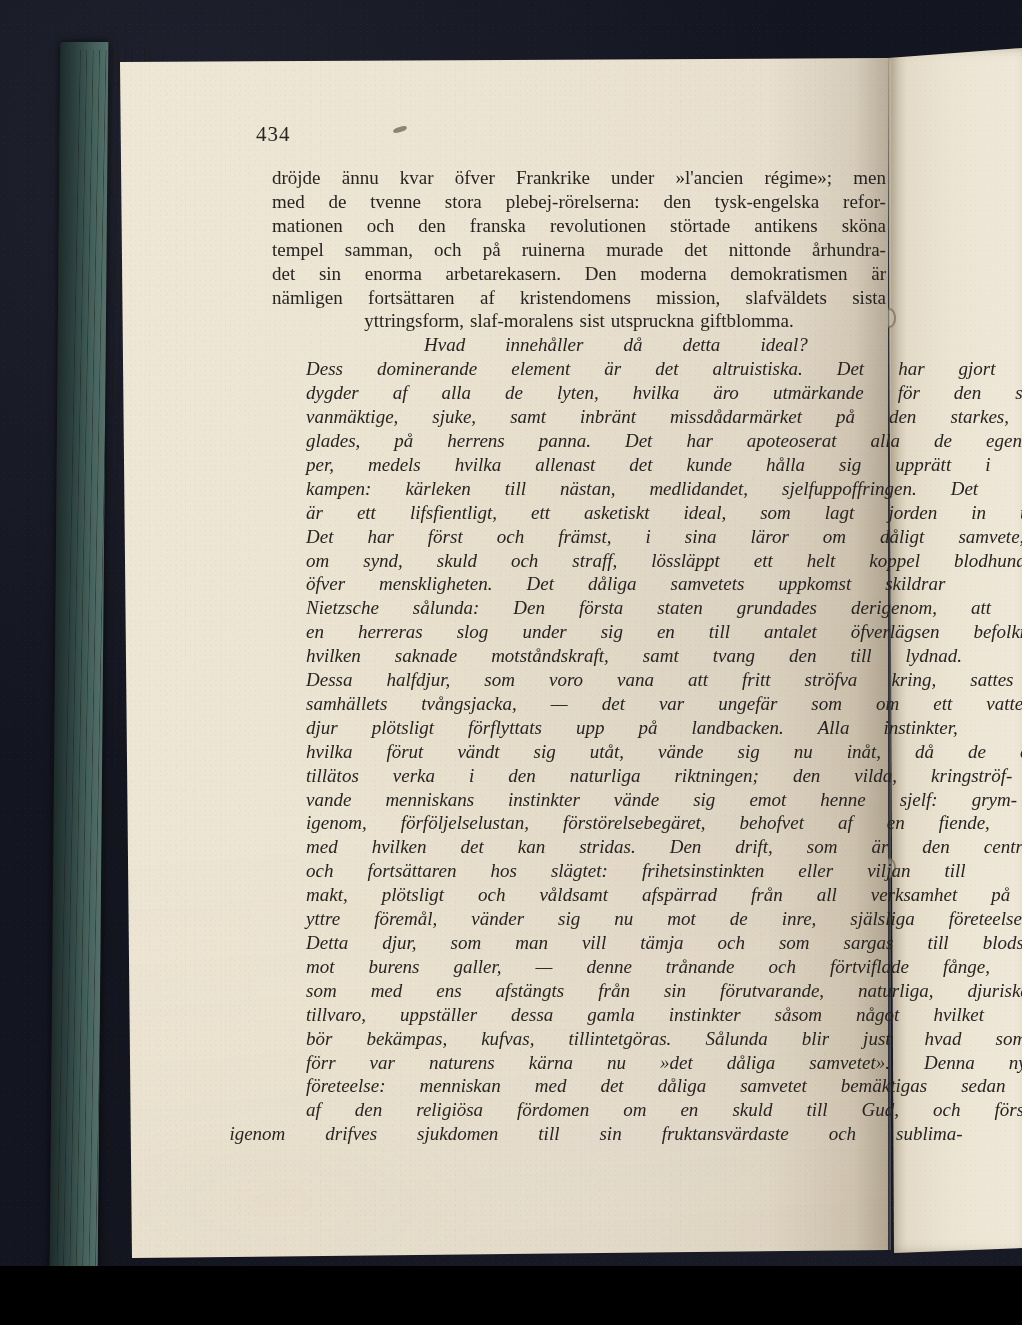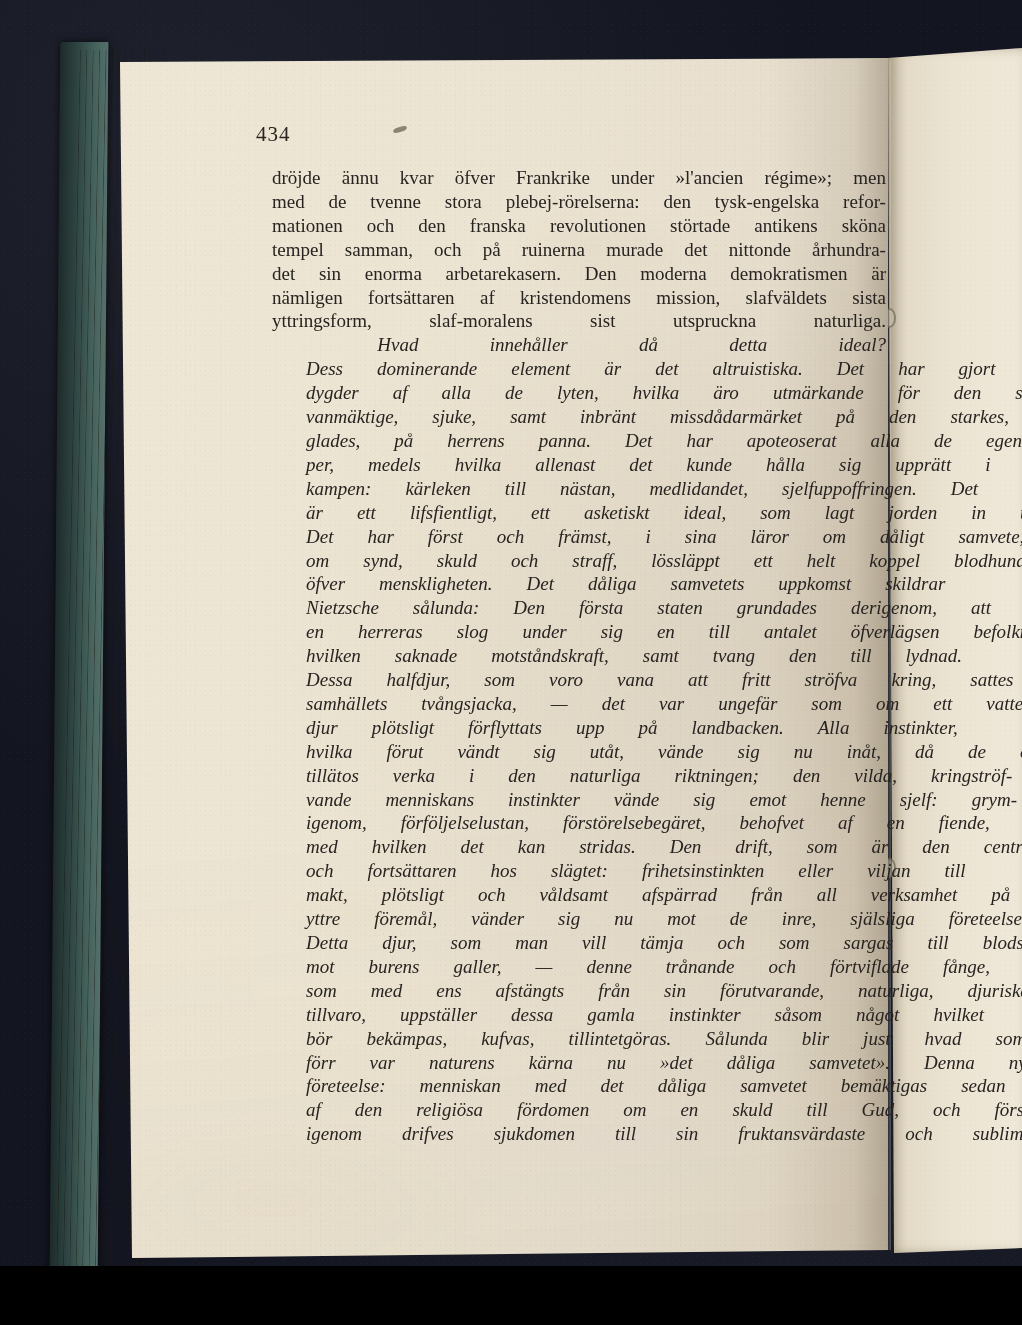--- a/index.html
+++ b/index.html
@@ -219,21 +219,21 @@
   
   #textblock p:last-child {
     text-align: justify;
   }
   
   .jline {
     display: flex;
     justify-content: space-between;
     white-space: pre;
   }
-  .jline.last { justify-content: space-between; }
+  .jline.last { justify-content: center; }
   .jline .w { display: inline-block; }
 
   
   #ink-wash {
     position: absolute;
     left: 118px;
     top: 58px;
     width: 770px;
     height: 1200px;
     pointer-events: none;
@@ -265,21 +265,21 @@
   <div id="folio-fleck"></div>
 
   <div id="textblock">
       <p>
         <span class="jline"><span class="w">dröjde</span><span class="w">ännu</span><span class="w">kvar</span><span class="w">öfver</span><span class="w">Frankrike</span><span class="w">under</span><span class="w">»l'ancien</span><span class="w">régime»;</span><span class="w">men</span></span>
         <span class="jline"><span class="w">med</span><span class="w">de</span><span class="w">tvenne</span><span class="w">stora</span><span class="w">plebej-rörelserna:</span><span class="w">den</span><span class="w">tysk-engelska</span><span class="w">refor-</span></span>
         <span class="jline"><span class="w">mationen</span><span class="w">och</span><span class="w">den</span><span class="w">franska</span><span class="w">revolutionen</span><span class="w">störtade</span><span class="w">antikens</span><span class="w">sköna</span></span>
         <span class="jline"><span class="w">tempel</span><span class="w">samman,</span><span class="w">och</span><span class="w">på</span><span class="w">ruinerna</span><span class="w">murade</span><span class="w">det</span><span class="w">nittonde</span><span class="w">århundra-</span></span>
         <span class="jline"><span class="w">det</span><span class="w">sin</span><span class="w">enorma</span><span class="w">arbetarekasern.</span><span class="w">Den</span><span class="w">moderna</span><span class="w">demokratismen</span><span class="w">är</span></span>
         <span class="jline"><span class="w">nämligen</span><span class="w">fortsättaren</span><span class="w">af</span><span class="w">kristendomens</span><span class="w">mission,</span><span class="w">slafväldets</span><span class="w">sista</span></span>
-        <span class="jline last"><span class="w">yttringsform,</span><span class="w" style="margin-left: 6px;">slaf-moralens</span><span class="w" style="margin-left: 6px;">sist</span><span class="w" style="margin-left: 6px;">utspruckna</span><span class="w" style="margin-left: 6px;">naturliga.</span></span>
+        <span class="jline last"><span class="w">yttringsform,</span><span class="w" style="margin-left: 6px;">slaf-moralens</span><span class="w" style="margin-left: 6px;">sist</span><span class="w" style="margin-left: 6px;">utspruckna</span><span class="w" style="margin-left: 6px;">giftblomma.</span></span>
       </p>
       <p class="ind">
         <span class="jline last"><span class="w" style="width: 34px;"></span><span class="w" style="margin-left: 6px;">Hvad</span><span class="w" style="margin-left: 6px;">innehåller</span><span class="w" style="margin-left: 6px;">då</span><span class="w" style="margin-left: 6px;">detta</span><span class="w" style="margin-left: 6px;">ideal?</span></span>
       </p>
       <p class="ind">
         <span class="jline"><span class="w" style="width: 34px;"></span><span class="w">Dess</span><span class="w">dominerande</span><span class="w">element</span><span class="w">är</span><span class="w">det</span><span class="w">altruistiska.</span><span class="w">Det</span><span class="w">har</span><span class="w">gjort</span></span>
         <span class="jline"><span class="w">dygder</span><span class="w">af</span><span class="w">alla</span><span class="w">de</span><span class="w">lyten,</span><span class="w">hvilka</span><span class="w">äro</span><span class="w">utmärkande</span><span class="w">för</span><span class="w">den</span><span class="w">svage,</span></span>
         <span class="jline"><span class="w">vanmäktige,</span><span class="w">sjuke,</span><span class="w">samt</span><span class="w">inbränt</span><span class="w">missdådarmärket</span><span class="w">på</span><span class="w">den</span><span class="w">starkes,</span></span>
         <span class="jline"><span class="w">glades,</span><span class="w">på</span><span class="w">herrens</span><span class="w">panna.</span><span class="w">Det</span><span class="w">har</span><span class="w">apoteoserat</span><span class="w">alla</span><span class="w">de</span><span class="w">egenska-</span></span>
         <span class="jline"><span class="w">per,</span><span class="w">medels</span><span class="w">hvilka</span><span class="w">allenast</span><span class="w">det</span><span class="w">kunde</span><span class="w">hålla</span><span class="w">sig</span><span class="w">upprätt</span><span class="w">i</span><span class="w">lifs-</span></span>

